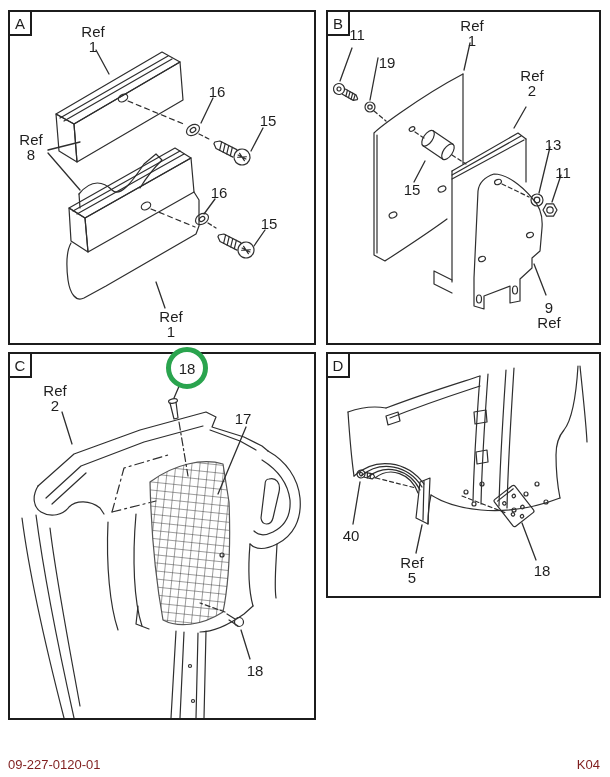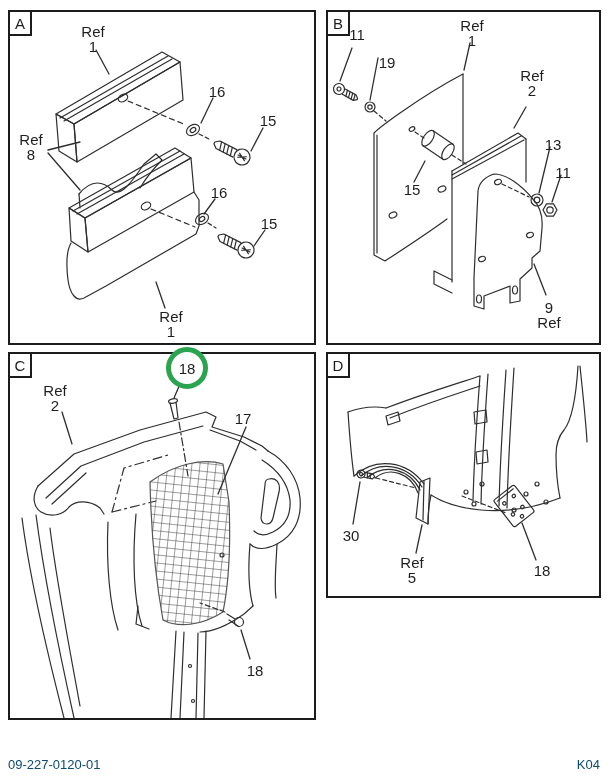--- a/index.html
+++ b/index.html
@@ -6,21 +6,21 @@
   body{width:610px;height:777px;position:relative;font-family:"Liberation Sans",sans-serif;color:#1e1e1e;overflow:hidden;}
   .panel{position:absolute;border:2px solid #1c1c1c;background:#fff;box-sizing:border-box;}
   #panel-a{left:8px;top:10px;width:308px;height:335px;}
   #panel-b{left:326px;top:10px;width:275px;height:335px;}
   #panel-c{left:8px;top:352px;width:308px;height:368px;}
   #panel-d{left:326px;top:352px;width:275px;height:246px;}
   .panel-tag{position:absolute;top:0;left:0;width:20px;height:22px;border-right:2px solid #1c1c1c;border-bottom:2px solid #1c1c1c;display:flex;align-items:center;justify-content:center;font-size:15px;background:#fff;z-index:3;}
   .art{position:absolute;left:0;top:0;width:100%;height:100%;}
   .callout{position:absolute;transform:translateX(-50%);display:flex;flex-direction:column;align-items:center;font-size:15px;line-height:15px;z-index:2;white-space:nowrap;}
   .hl-circle{position:absolute;width:32px;height:32px;border:5px solid #2aa44e;border-radius:50%;background:#fff;display:flex;align-items:center;justify-content:center;font-size:15px;z-index:4;}
-  .footer-text{position:absolute;font-size:13px;color:#0c4a6e;}
+  .footer-text{position:absolute;font-size:13px;color:#7f1d1d;}
   #footer-left{left:8px;top:757px;}
   #footer-right{right:10px;top:757px;}
 </style>
 </head>
 <body>
 
 <div class="panel" id="panel-a">
   <div class="panel-tag">A</div>
   <svg class="art" viewBox="0 0 304 331">
     <g stroke="#2e2e2e" fill="none" stroke-width="1.2" stroke-linejoin="round" stroke-linecap="round">
@@ -348,21 +348,21 @@
       </g>
 
       <g stroke-width="1.3">
         <path d="M25,170 L32,128"></path>
         <path d="M88,199 L94,171"></path>
         <path d="M208,206 L194,169"></path>
       </g>
     </g>
   </svg>
   <div class="callout" style="left:23px;top:174px">
-      <span>30</span>
+      <span>40</span>
     </div>
   <div class="callout" style="left:84px;top:201px">
       <span>Ref</span>
       <span>5</span>
     </div>
   <div class="callout" style="left:214px;top:209px">
       <span>18</span>
     </div>
 </div>
 

